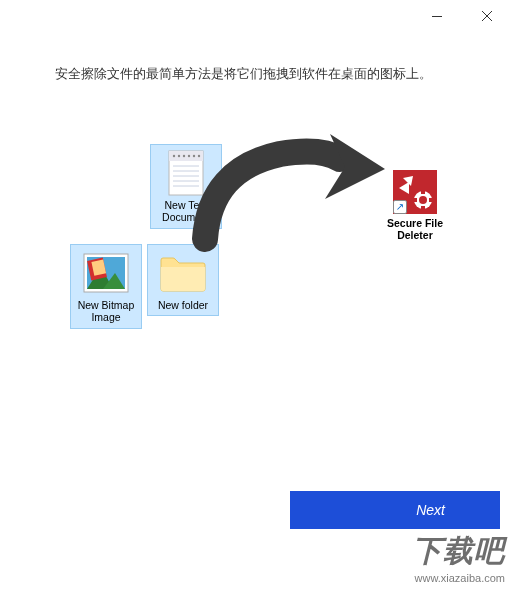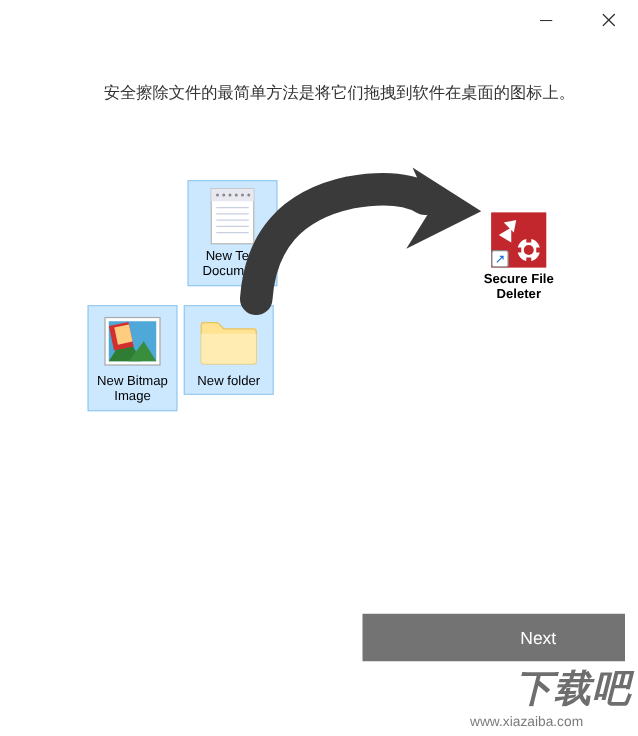--- a/index.html
+++ b/index.html
@@ -33,21 +33,20 @@
     .heading {
       font-size: 24px;
       font-weight: 300;
       color: #333;
       margin-bottom: 10px;
     }
     .description {
       font-size: 13px;
       color: #333;
       line-height: 1.5;
-      text-align: right;
     }
     .illustration {
       position: relative;
       margin-top: 60px;
       height: 240px;
     }
     .file-item {
       position: absolute;
       width: 72px;
       background: #cce8ff;
@@ -91,48 +90,50 @@
       left: 135px;
       top: -15px;
       pointer-events: none;
     }
     .next-btn {
       position: absolute;
       right: 10px;
       bottom: 60px;
       width: 210px;
       height: 38px;
-      background: #737373;
+      background: #1d4ed8;
       color: #fff;
       font-size: 14px;
       border: none;
       cursor: pointer;
       display: flex;
       align-items: center;
       justify-content: flex-end;
       padding-right: 55px;
+      font-style: italic;
     }
     .watermark {
       position: absolute;
       right: 5px;
       bottom: 5px;
       opacity: 0.65;
       pointer-events: none;
     }
     .wm-cn {
       font-size: 30px;
       font-weight: 700;
       color: #222;
       letter-spacing: 1px;
       font-style: italic;
       margin-left: 36px;
     }
     .wm-url {
       font-size: 11px;
       color: #333;
+      text-align: right;
     }
     .app-icon {
       width: 44px;
       height: 44px;
       margin: 0 auto;
       position: relative;
     }
     .app-icon-bg {
       width: 44px; height: 44px; background: #c1272d;
     }

